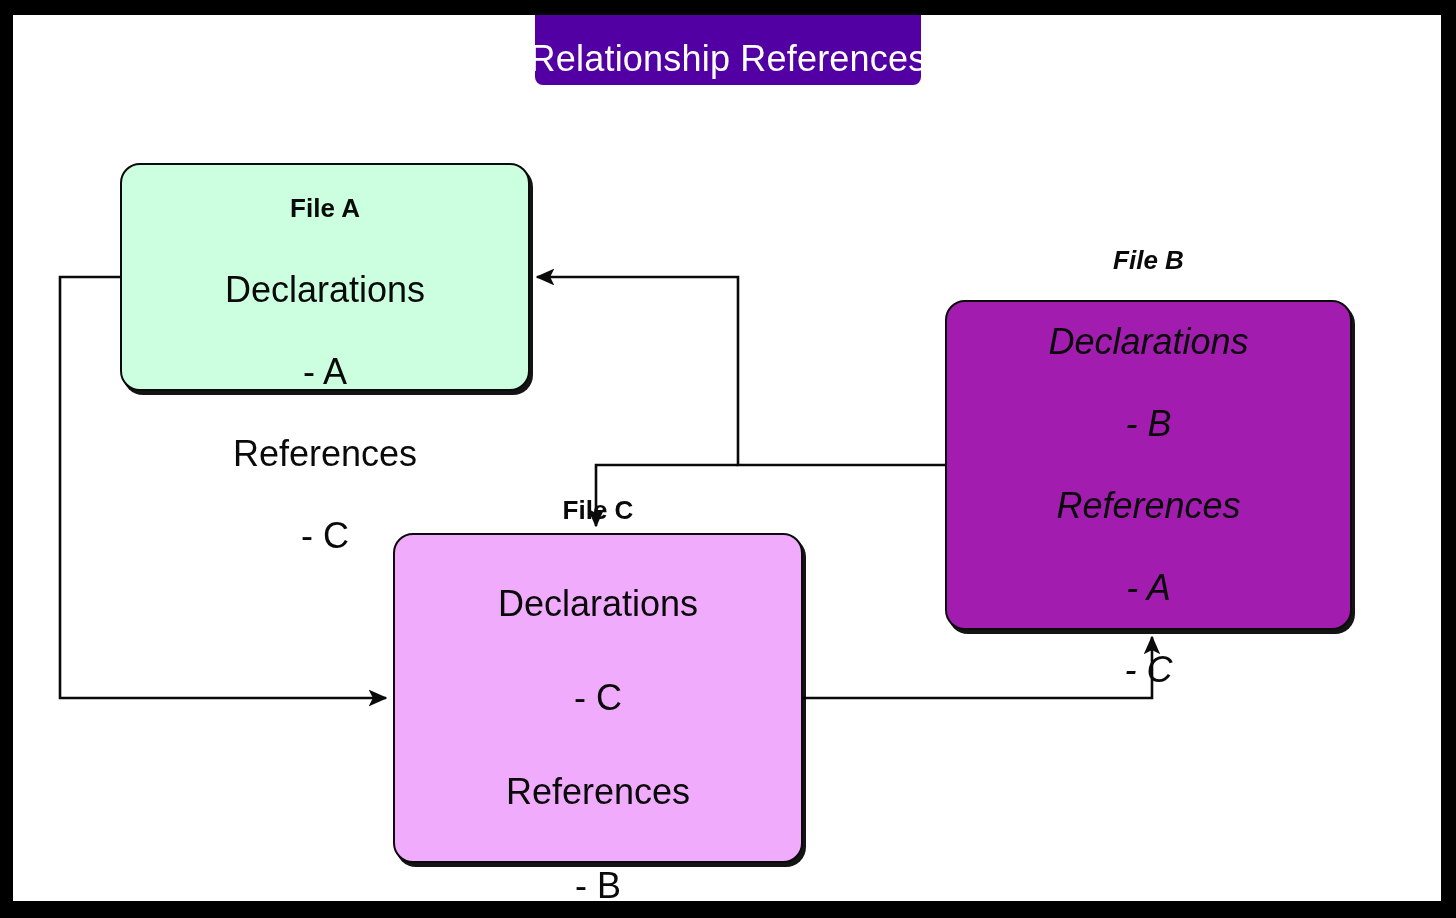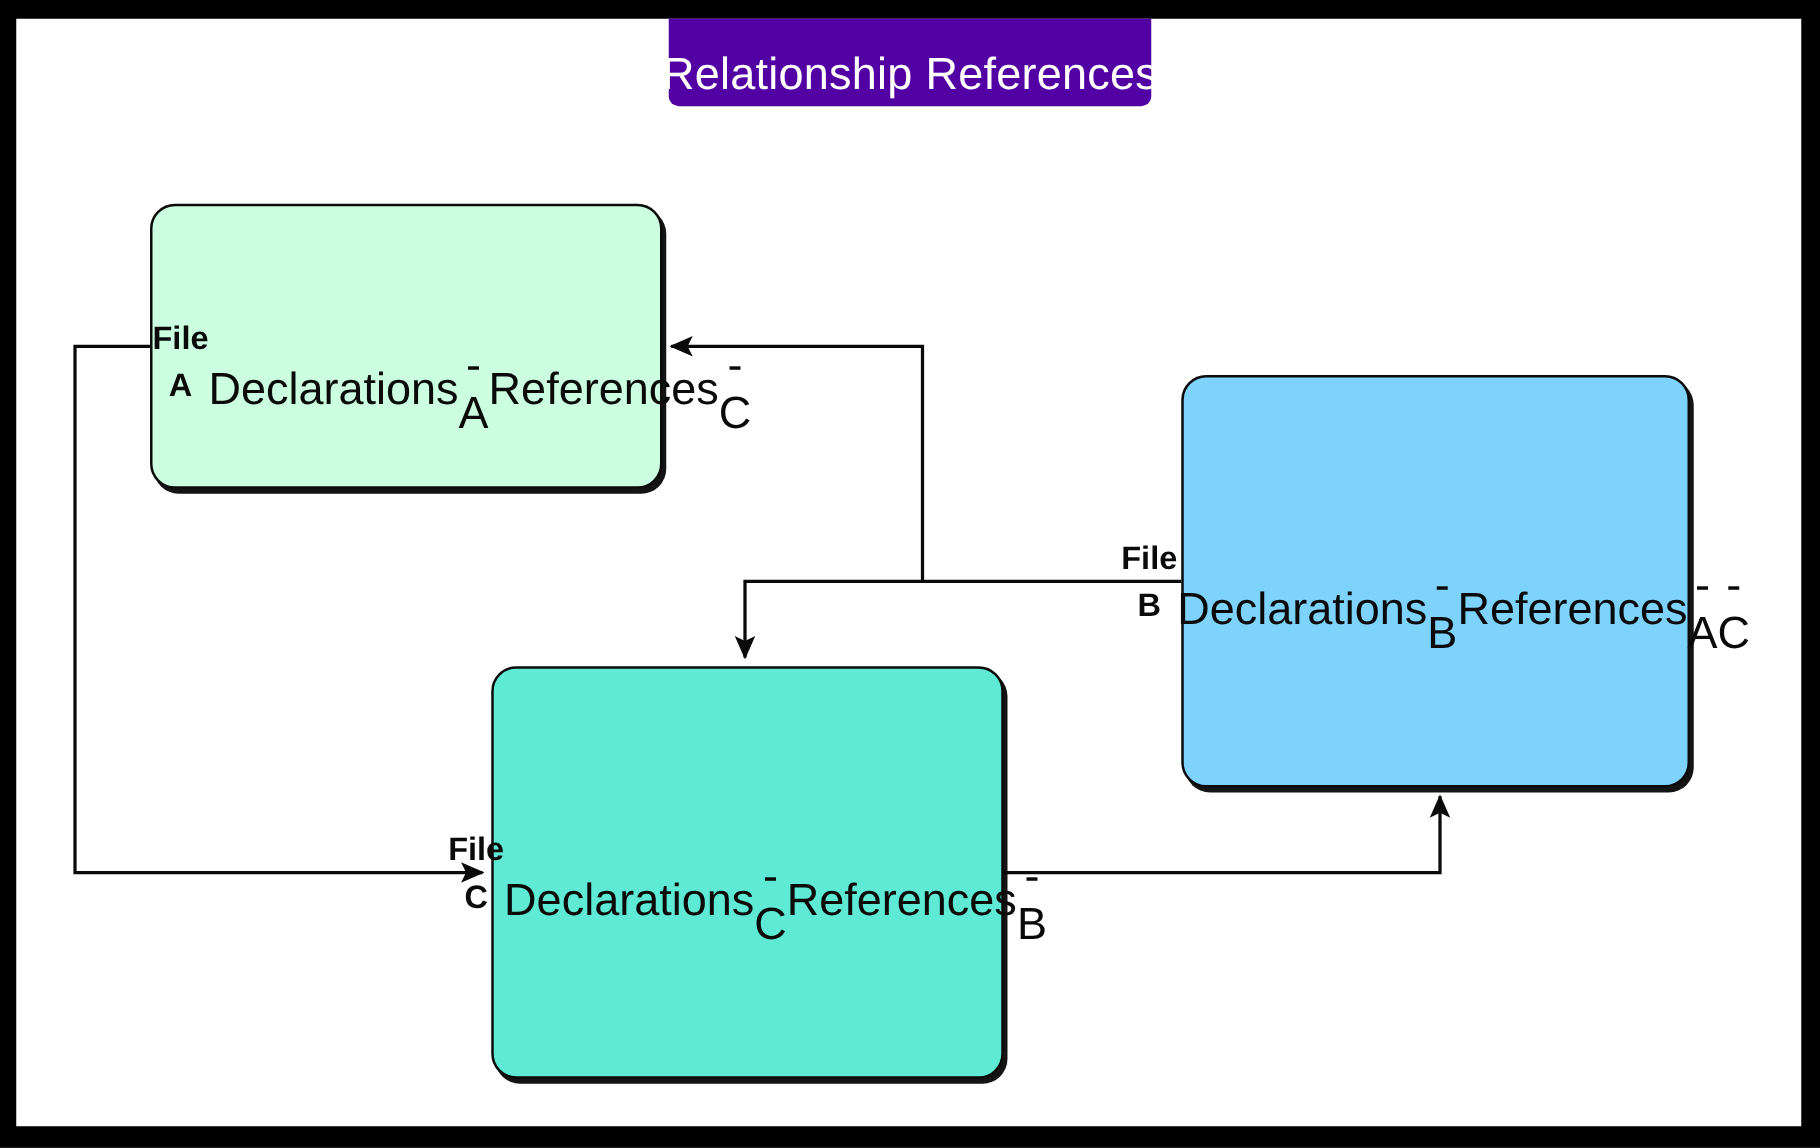--- a/index.html
+++ b/index.html
@@ -64,21 +64,21 @@
   }
 
   
   .node {
     position: absolute;
     box-sizing: border-box;
     border: 2.5px solid #0b0b0b;
     border-radius: 20px;
     box-shadow: 3px 4px 0 0 rgba(0,0,0,0.92);
     display: flex;
-    flex-direction: row;
+    flex-direction: column;
     align-items: center;
     justify-content: center;
     text-align: center;
     color: #0a0a0a;
   }
   .node .node-title {
     font-weight: bold;
     font-size: 26px;
     line-height: 38px;
   }
@@ -96,28 +96,30 @@
     height: 228px;
     background: #ccffe0;
     justify-content: flex-start;
     padding-top: 24px;
   }
   #node-b {
     left: 932px;
     top: 285px;
     width: 407px;
     height: 330px;
-    background: #7dd3fc;
+    background: #a21caf;
+    font-style: italic;
   }
   #node-c {
     left: 380px;
     top: 518px;
     width: 410px;
     height: 330px;
-    background: #5eead4;
+    background: #f0abfc;
+    gap: 12px;
   }
 </style>
 </head>
 <body>
 
 <div id="frame">
   <div id="canvas">
 
     <svg id="edges" viewBox="0 0 1428 886">
       <defs>

